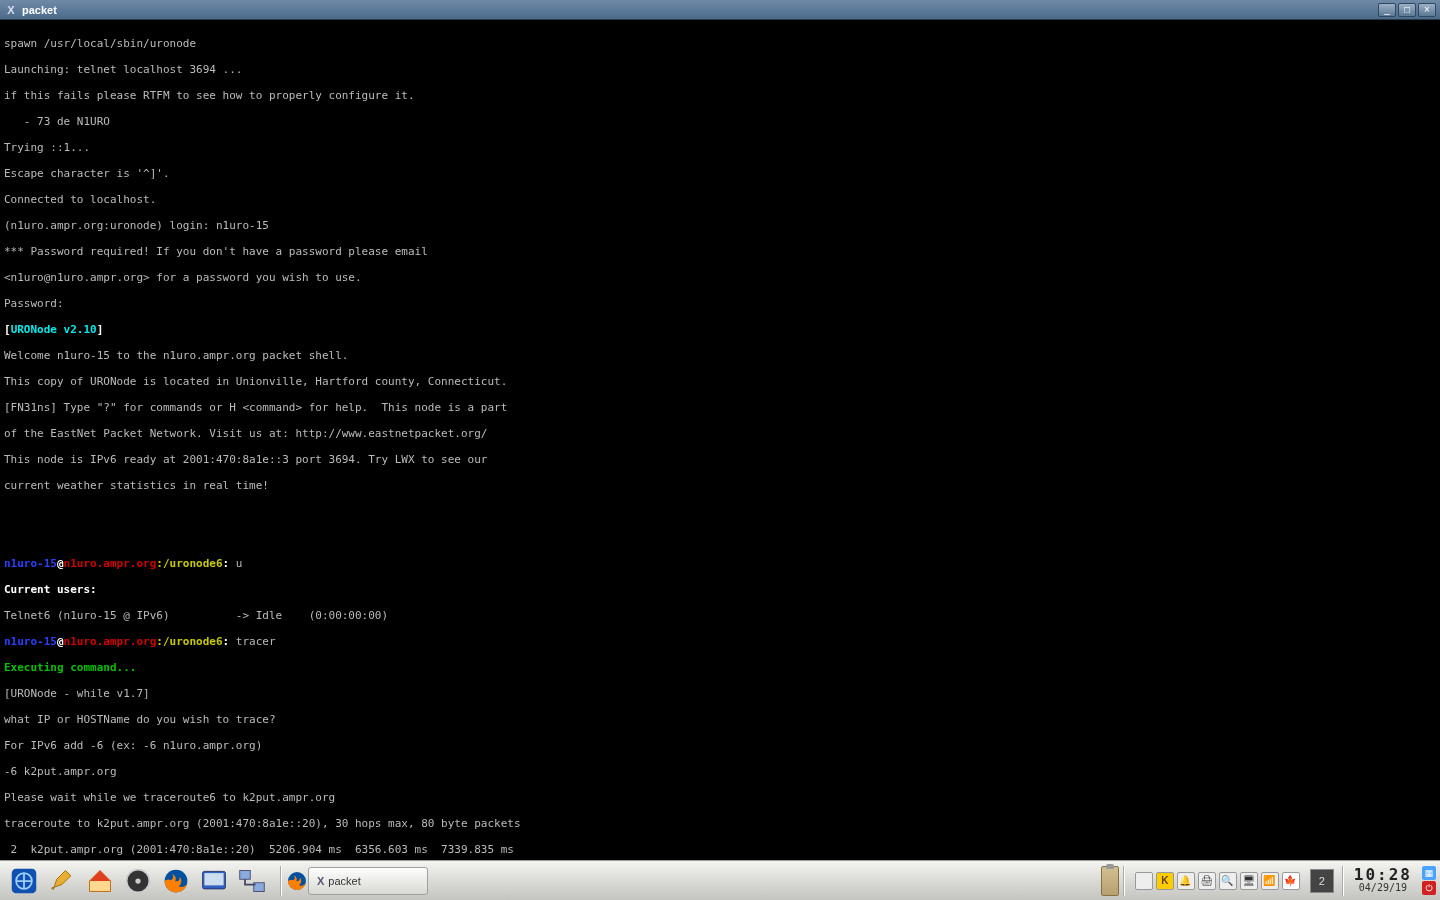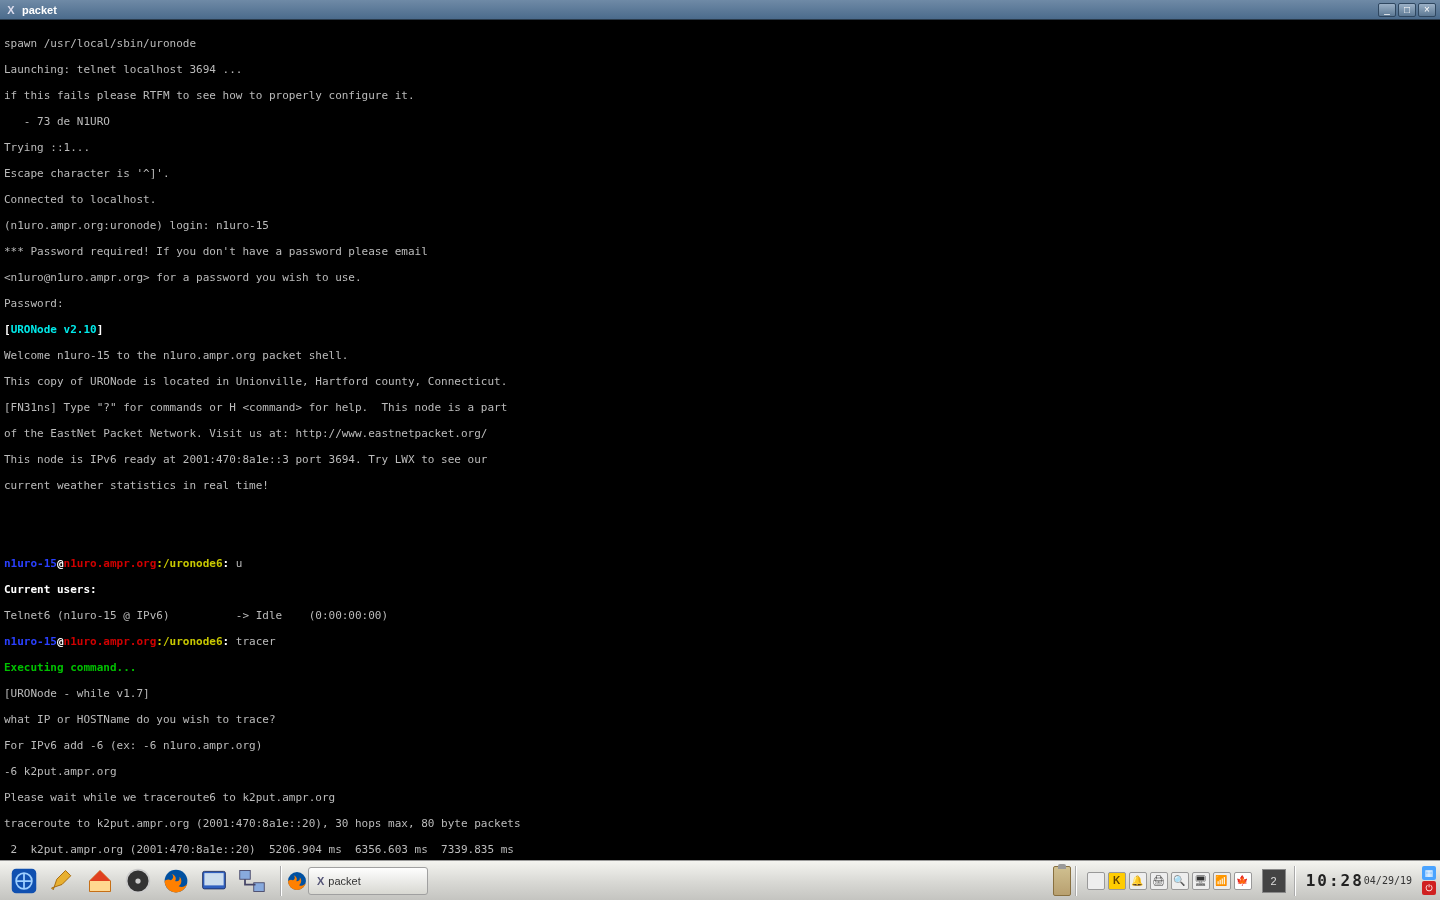--- a/index.html
+++ b/index.html
@@ -90,21 +90,21 @@
     width: 18px; height: 18px; border: 1px solid #999; border-radius: 2px;
     background: #eee; font-size: 10px; display: flex;
     align-items: center; justify-content: center; cursor: pointer;
   }
   .taskbar .ws {
     width: 24px; height: 24px; border: 1px solid #888;
     background: #444; color: #ddd; text-align: center; line-height: 22px;
     margin: 0 4px; cursor: pointer;
   }
   .taskbar .clock {
-    display: flex; flex-direction: row; align-items: center;
+    display: flex; flex-direction: column; align-items: center;
     font-family: monospace; padding: 0 6px; line-height: 13px;
   }
   .taskbar .clock .time { font-size: 16px; font-weight: bold; letter-spacing: 2px; color: #222; }
   .taskbar .clock .date { font-size: 10px; color: #333; }
   .taskbar .endicons { display: flex; flex-direction: column; gap: 1px; padding: 0 4px; }
   .taskbar .endicons .e {
     width: 14px; height: 14px; border-radius: 2px; font-size: 9px;
     display: flex; align-items: center; justify-content: center;
     cursor: pointer;
   }

